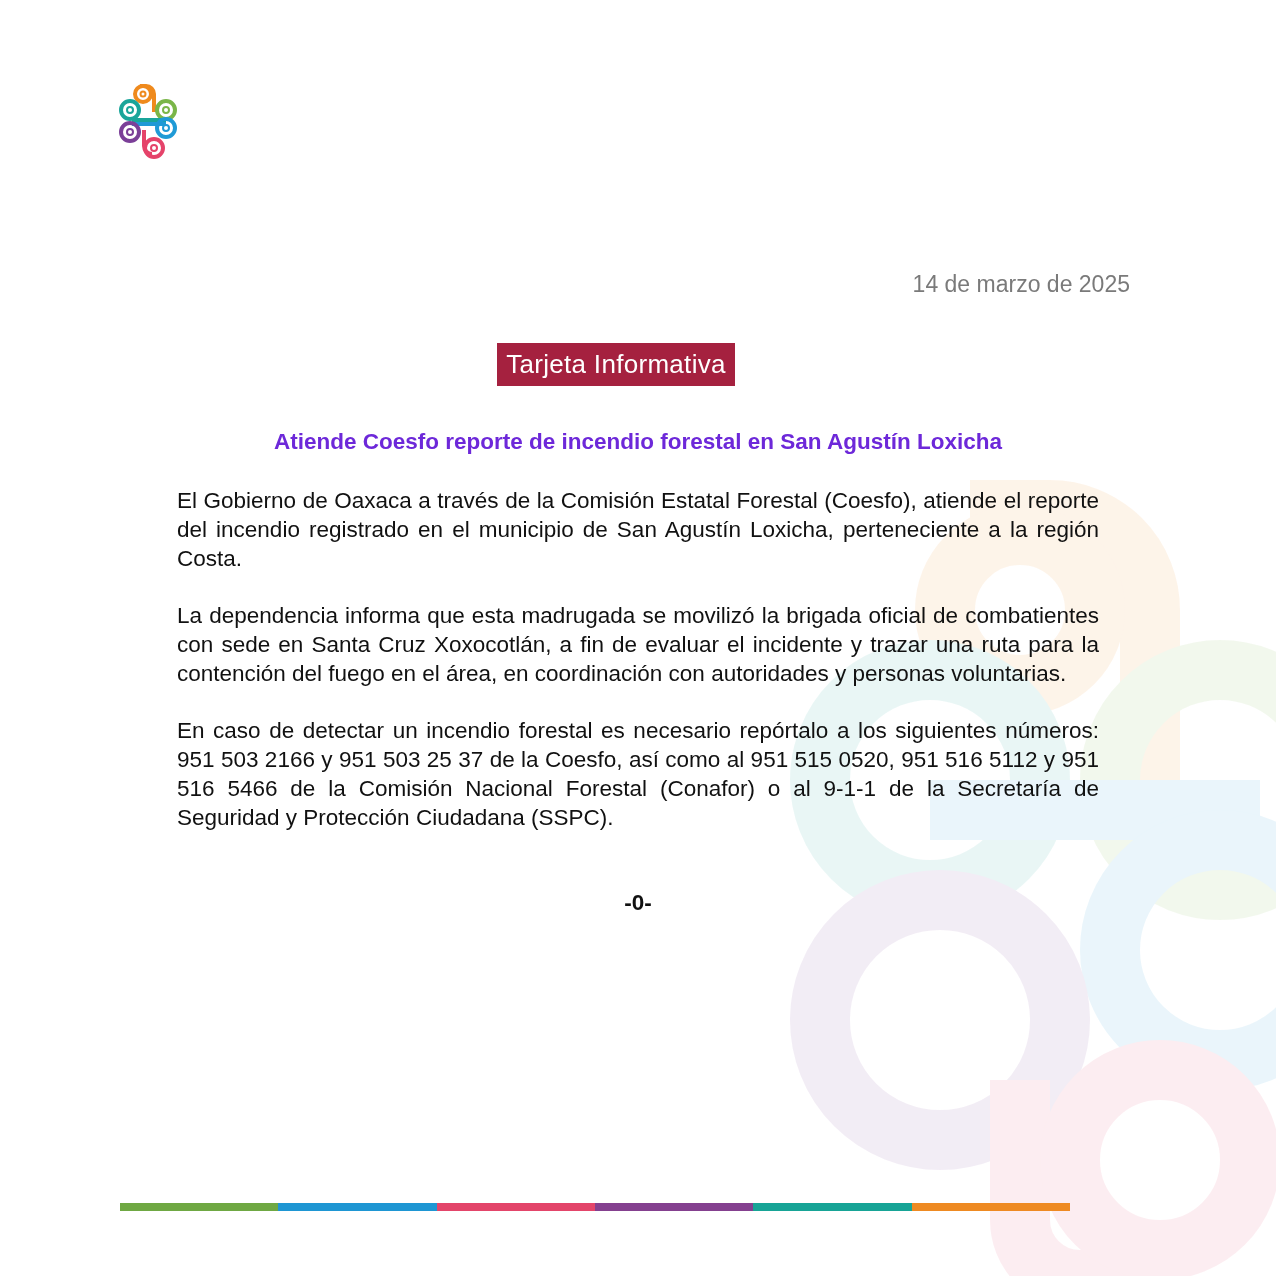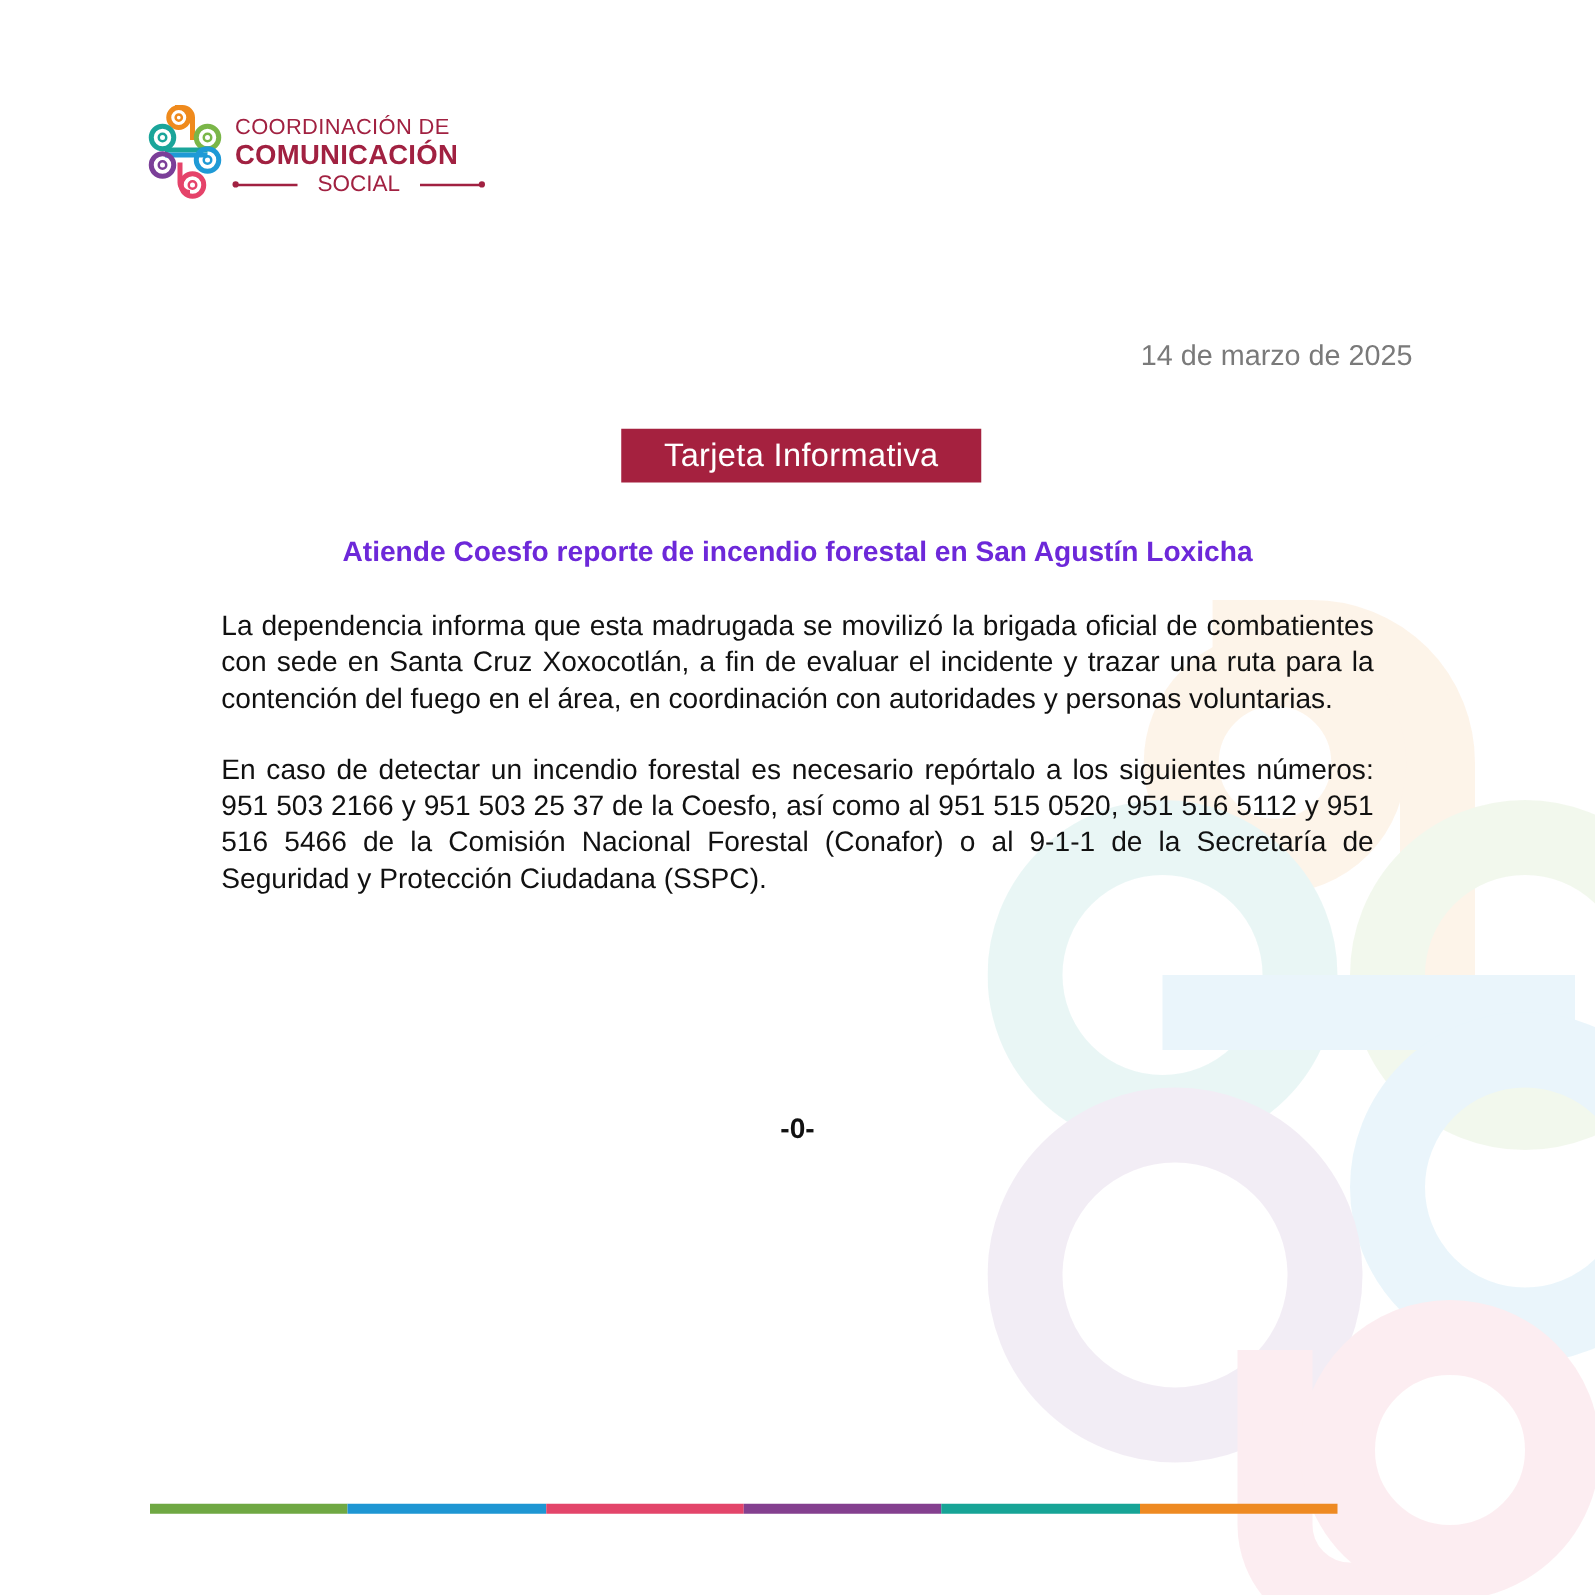--- a/index.html
+++ b/index.html
@@ -17,21 +17,21 @@
     .logo-line3 .rule.l { left: 0; }
     .logo-line3 .rule.r { right: 0; }
     .logo-line3 .rule::before, .logo-line3 .rule::after { content: ""; position: absolute; top: -2px; width: 5px; height: 5px; border-radius: 50%; background: #a12141; }
     .logo-line3 .rule.l::before { left: -2px; }
     .logo-line3 .rule.l::after { display: none; }
     .logo-line3 .rule.r::after { right: -2px; }
     .logo-line3 .rule.r::before { display: none; }
 
     .date { position: absolute; right: 146px; top: 271px; font-size: 23px; color: #7a7a7a; text-align: center; }
 
-    .badge { position: absolute; left: 497px; top: 343px; width: 288px; height: 43px; background: #a5213f; color: #ffffff; font-size: 26px; line-height: 43px; text-align: center; letter-spacing: 0.3px; }
+    .badge { position: absolute; left: 497px; top: 343px; width: 238px; height: 43px; background: #a5213f; color: #ffffff; font-size: 26px; line-height: 43px; text-align: center; letter-spacing: 0.3px; }
 
     .headline { position: absolute; left: 177px; width: 922px; top: 429px; text-align: center; font-size: 22.5px; font-weight: bold; color: #6d28d9; }
 
     .body { position: absolute; left: 177px; width: 922px; top: 486px; font-size: 22.5px; line-height: 29px; color: #111; }
     .body p { margin: 0 0 28px 0; text-align: justify; }
 
     .end-mark { position: absolute; left: 0; width: 1276px; top: 890px; text-align: center; font-size: 22.5px; font-weight: bold; color: #111; }
 
     .color-bar { position: absolute; left: 120px; top: 1203px; width: 950px; height: 8px; display: flex; }
     .color-bar .seg { flex: 1; height: 8px; }
@@ -67,38 +67,30 @@
       <path d="M14 42 h34" stroke="#1f9ad6"></path>
       <circle cx="48" cy="46" r="9" stroke="#1f9ad6"></circle>
       <circle cx="48" cy="46" r="3" stroke="#1f9ad6" stroke-width="2"></circle>
       <circle cx="12" cy="50" r="9" stroke="#7b3f98"></circle>
       <circle cx="12" cy="50" r="3" stroke="#7b3f98" stroke-width="2"></circle>
       <path d="M26 48 v16 a8 8 0 0 0 8 8" stroke="#e5436a"></path>
       <circle cx="36" cy="66" r="9" stroke="#e5436a"></circle>
       <circle cx="36" cy="66" r="3" stroke="#e5436a" stroke-width="2"></circle>
     </g>
   </svg>
-  <div class="logo-text">
-    <div class="logo-line1">COORDINACIÓN DE</div>
-    <div class="logo-line2">COMUNICACIÓN</div>
-    <div class="logo-line3">
-      <span class="rule l"></span>
-      <span>SOCIAL</span>
-      <span class="rule r"></span>
-    </div>
-  </div>
 </div>
 
 <div class="date">14 de marzo de 2025</div>
 
 <div class="badge">Tarjeta Informativa</div>
 
 <div class="headline">Atiende Coesfo reporte de incendio forestal en San Agustín Loxicha</div>
 
 <div class="body">
+  <p>El Gobierno de Oaxaca a través de la Comisión Estatal Forestal (Coesfo), atiende el reporte del incendio registrado en el municipio de San Agustín Loxicha, perteneciente a la región Costa.</p>
   <p>La dependencia informa que esta madrugada se movilizó la brigada oficial de combatientes con sede en Santa Cruz Xoxocotlán, a fin de evaluar el incidente y trazar una ruta para la contención del fuego en el área, en coordinación con autoridades y personas voluntarias.</p>
   <p>En caso de detectar un incendio forestal es necesario repórtalo a los siguientes números: 951 503 2166 y 951 503 25 37 de la Coesfo, así como al 951 515 0520, 951 516 5112 y 951 516 5466 de la Comisión Nacional Forestal (Conafor) o al 9-1-1 de la Secretaría de Seguridad y Protección Ciudadana (SSPC).</p>
 </div>
 
 <div class="end-mark">-0-</div>
 
 <div class="color-bar">
   <div class="seg" style="background:#6fa843"></div>
   <div class="seg" style="background:#1e96d3"></div>
   <div class="seg" style="background:#e3456a"></div>

